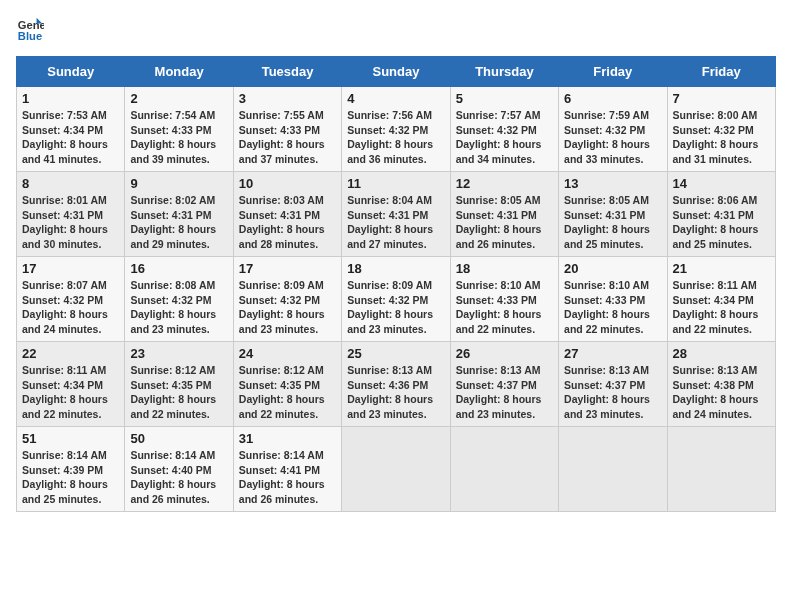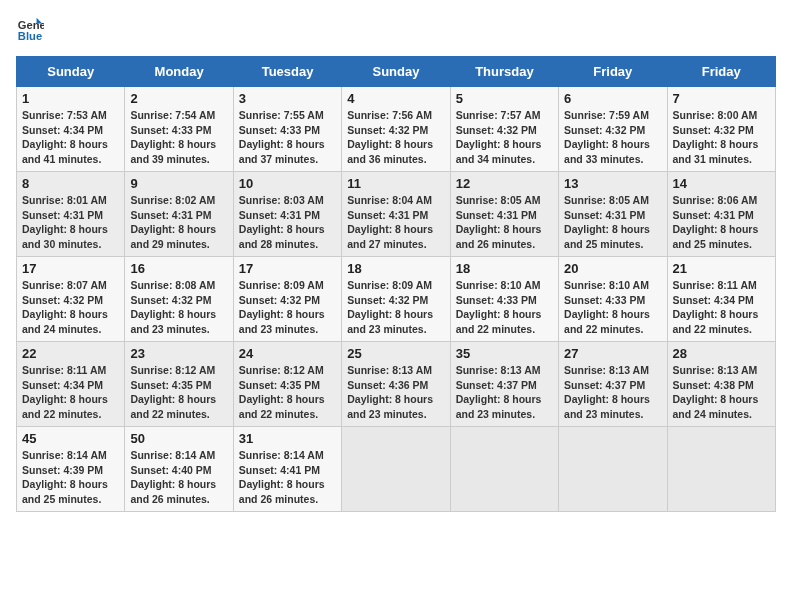--- a/index.html
+++ b/index.html
@@ -217,35 +217,35 @@
         </td>
         <td>
           <span class="day-num">24</span>
           <div class="day-info">Sunrise: 8:12 AM<br>Sunset: 4:35 PM<br>Daylight: 8 hours and 22 minutes.</div>
         </td>
         <td>
           <span class="day-num">25</span>
           <div class="day-info">Sunrise: 8:13 AM<br>Sunset: 4:36 PM<br>Daylight: 8 hours and 23 minutes.</div>
         </td>
         <td>
-          <span class="day-num">35</span>
+          <span class="day-num">26</span>
           <div class="day-info">Sunrise: 8:13 AM<br>Sunset: 4:37 PM<br>Daylight: 8 hours and 23 minutes.</div>
         </td>
         <td>
           <span class="day-num">27</span>
           <div class="day-info">Sunrise: 8:13 AM<br>Sunset: 4:37 PM<br>Daylight: 8 hours and 23 minutes.</div>
         </td>
         <td>
           <span class="day-num">28</span>
           <div class="day-info">Sunrise: 8:13 AM<br>Sunset: 4:38 PM<br>Daylight: 8 hours and 24 minutes.</div>
         </td>
       </tr>
       <tr>
         <td>
-          <span class="day-num">45</span>
+          <span class="day-num">51</span>
           <div class="day-info">Sunrise: 8:14 AM<br>Sunset: 4:39 PM<br>Daylight: 8 hours and 25 minutes.</div>
         </td>
         <td>
           <span class="day-num">50</span>
           <div class="day-info">Sunrise: 8:14 AM<br>Sunset: 4:40 PM<br>Daylight: 8 hours and 26 minutes.</div>
         </td>
         <td>
           <span class="day-num">31</span>
           <div class="day-info">Sunrise: 8:14 AM<br>Sunset: 4:41 PM<br>Daylight: 8 hours and 26 minutes.</div>
         </td>

